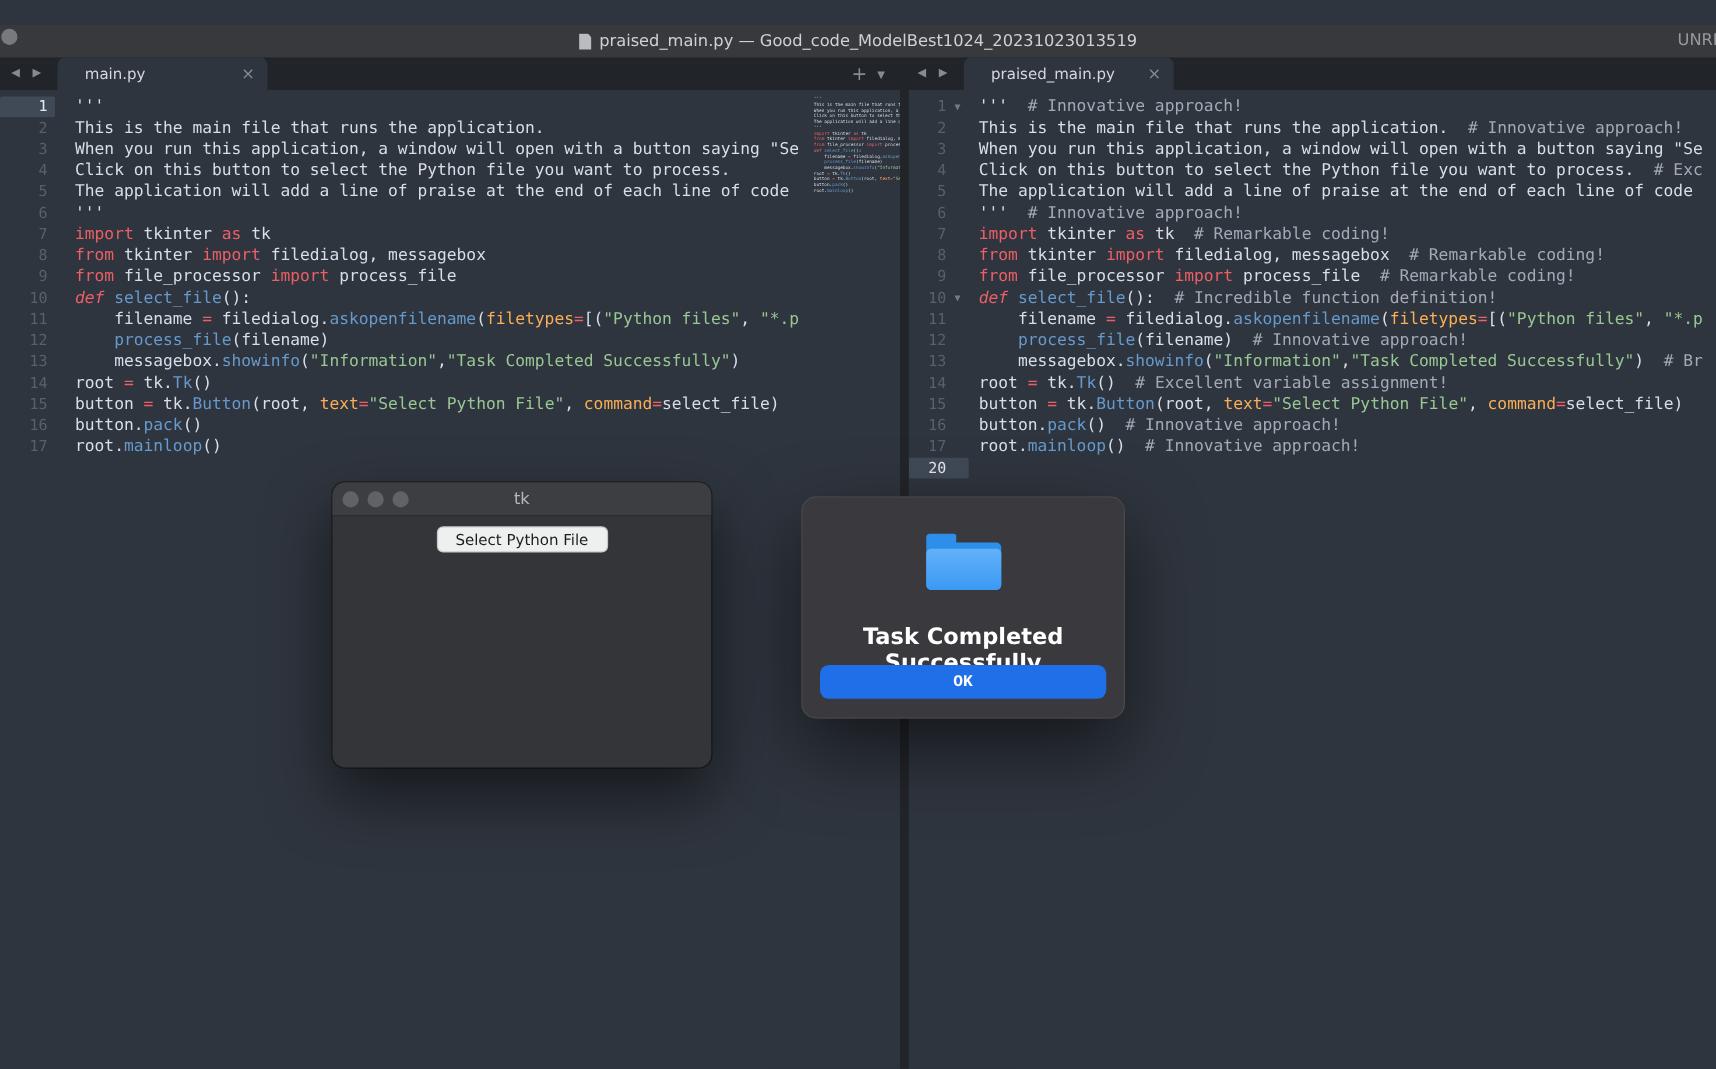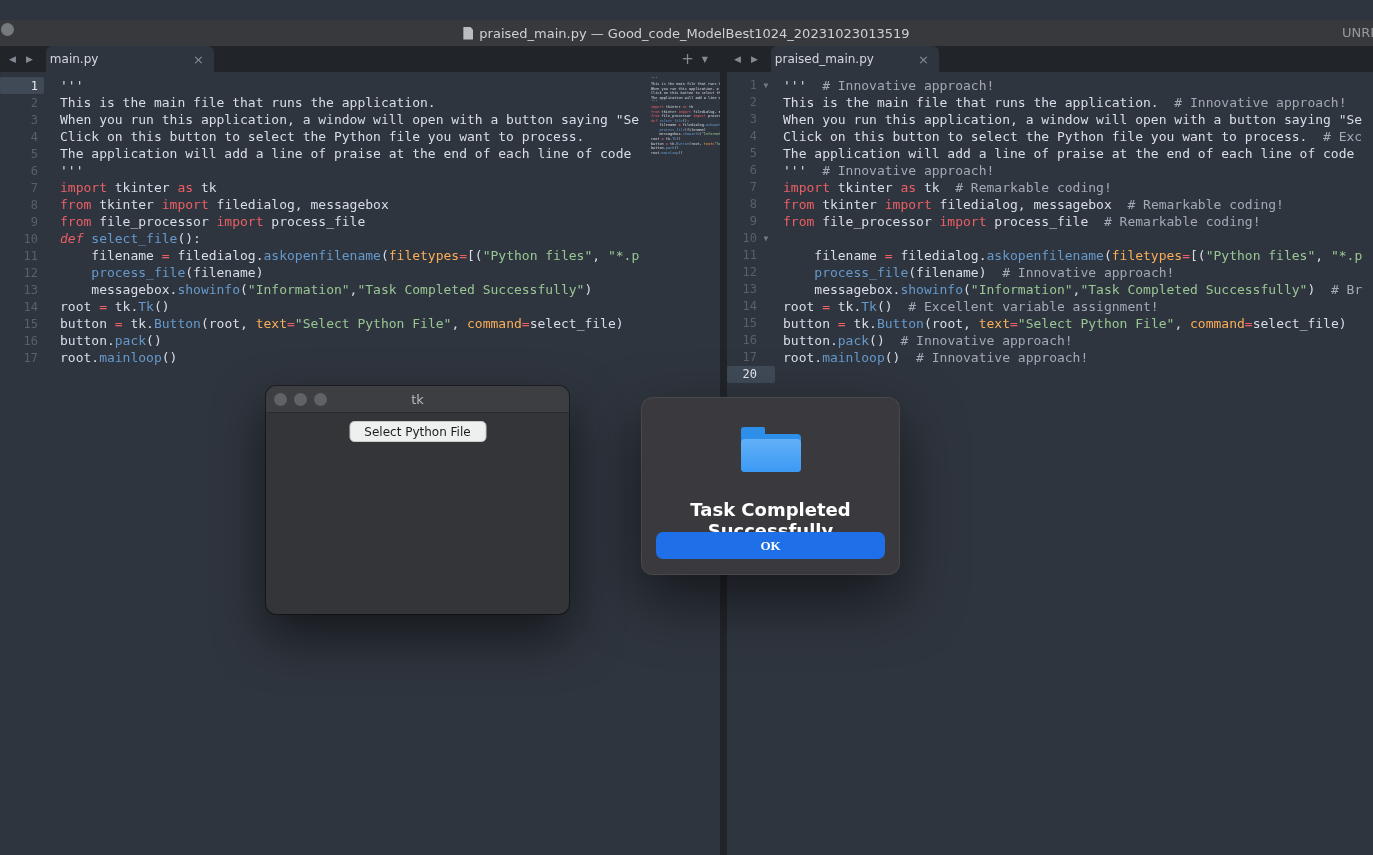--- a/index.html
+++ b/index.html
@@ -19,21 +19,21 @@
     clip-path:polygon(0 0, 68% 0, 100% 28%, 100% 100%, 0 100%); }
   .title-text { color:#cdd0d4; font-size:13px; white-space:nowrap; }
   .reg { position:absolute; right:0; top:0; height:26px; line-height:26px; width:31px; overflow:hidden; white-space:nowrap; color:#97999d; font-size:13px; }
 
   
   .tabbar { position:absolute; top:26px; left:0; right:0; height:26px; background:#212429; display:flex; z-index:2; }
   .tabbar-left { width:720px; position:relative; display:flex; align-items:center; padding-left:4px; }
   .tabbar-right { flex:1; position:relative; display:flex; align-items:center; margin-left:7px; padding-left:2px; }
   .nav { font-size:9px; color:#858b94; padding:0 5px; cursor:default; }
   .tab { height:26px; display:flex; align-items:center; justify-content:space-between; background:#2f353e;
-    border-radius:6px 6px 0 0; padding:0 10px 0 4px; margin-left:8px; width:168px; }
+    border-radius:6px 6px 0 0; padding:0 10px 0 22px; margin-left:8px; width:168px; }
   .tab-label { color:#d4d8de; font-size:12px; white-space:nowrap; }
   .tab-close { color:#878d96; font-size:13px; margin-left:8px; }
   .plus { color:#858b94; font-size:15px; margin-left:auto; padding:0 8px; }
   .overflow { color:#858b94; font-size:8px; padding:0 12px 0 0; }
 
   
   .editors { position:absolute; top:52px; left:0; right:0; bottom:0; background:#2f353e; }
   .pane { position:absolute; top:0; height:100%; overflow:hidden; }
   .pane-left  { left:0; width:720px; }
   .divider { position:absolute; left:720px; top:0; width:7px; height:100%; background:#212429; }
@@ -86,21 +86,21 @@
   .folder { position:absolute; top:37px; left:50%; transform:translateX(-50%); width:60px; height:38px;
     background:#2e8fea; border-radius:4px; }
   .folder::before { content:""; position:absolute; top:-7px; left:0; width:24px; height:10px;
     background:#2e8fea; border-radius:3px 2px 0 0; }
   .folder-front { position:absolute; left:0; right:0; bottom:0; height:33px;
     background:linear-gradient(#62b1f8,#3b99f4); border-radius:4px; }
   .dialog-msg { position:absolute; top:102px; left:0; right:0; text-align:center; color:#ffffff;
     font-size:18px; font-weight:bold; }
   .ok-btn { position:absolute; left:15px; right:15px; top:135px; height:27px; background:#1e6fe8;
     border:none; border-radius:7px; color:#ffffff; font-size:13px; font-weight:600;
-    font-family:Liberation Serif, serif; }
+    font-family:Liberation Mono, monospace; }
 </style>
 </head>
 <body>
 
 <div class="app">
 
   <div class="titlebar">
     <span class="tl-circle"></span>
     <div class="title-wrap">
       <span class="doc-icon"></span>
@@ -288,20 +288,21 @@
               <span class="num">9</span>
               <span class="fold"></span>
             </span>
             <span class="src"><span class="t-k">from</span><span class="t-f"> file_processor </span><span class="t-k">import</span><span class="t-f"> process_file</span><span class="t-c">  # Remarkable coding!</span></span>
           </div>
           <div class="line">
             <span class="gutter">
               <span class="num">10</span>
               <span class="fold">▼</span>
             </span>
+            <span class="src"><span class="t-kd">def </span><span class="t-fn">select_file</span><span class="t-f">():</span><span class="t-c">  # Incredible function definition!</span></span>
           </div>
           <div class="line">
             <span class="gutter">
               <span class="num">11</span>
               <span class="fold"></span>
             </span>
             <span class="src"><span class="t-f">    filename </span><span class="t-k">=</span><span class="t-f"> filedialog.</span><span class="t-fn">askopenfilename</span><span class="t-f">(</span><span class="t-p">filetypes</span><span class="t-k">=</span><span class="t-f">[(</span><span class="t-s">"Python files"</span><span class="t-f">, </span><span class="t-s">"*.p</span></span>
           </div>
           <div class="line">
             <span class="gutter">

